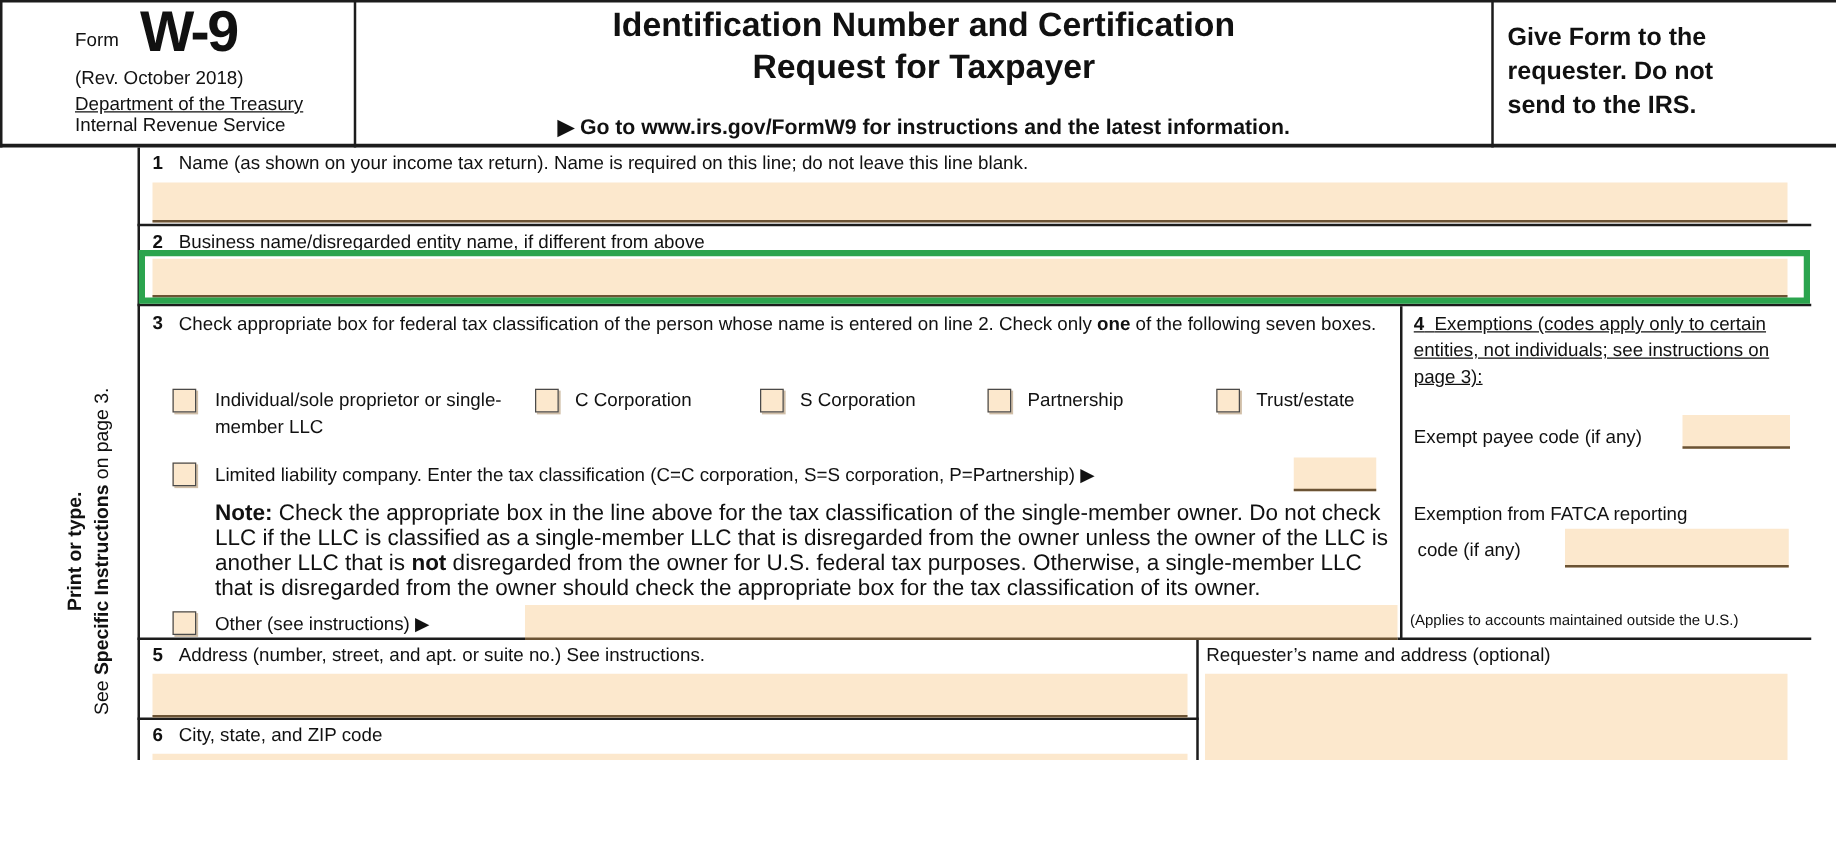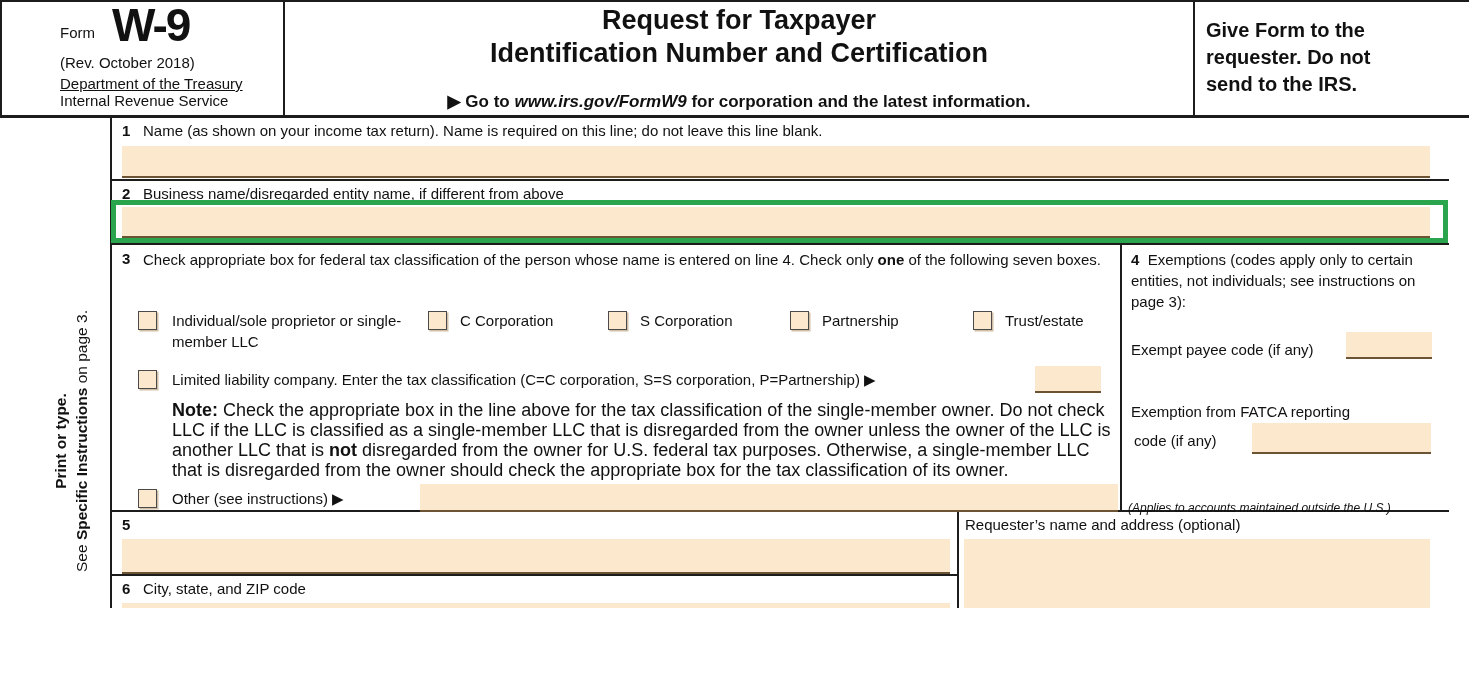--- a/index.html
+++ b/index.html
@@ -7,21 +7,21 @@
   .page{position:relative;width:1469px;height:608px;background:#fff;overflow:hidden;}
   .abs{position:absolute;}
   .hline,.vline{position:absolute;background:#1c1c1c;}
   .lbl{position:absolute;font-size:15px;color:#111;white-space:nowrap;}
   .wrap{white-space:normal;}
   .num{font-weight:bold;}
   .field{position:absolute;background:#fce8cd;border-bottom:2px solid #6b5334;}
   .nounder{border-bottom:none;}
   .cb{position:absolute;width:17px;height:17px;background:#fce8cd;border:1px solid #4a4a4a;box-shadow:1.5px 1.5px 0 rgba(150,110,60,.45);cursor:pointer;}
   .b{font-weight:bold;}
-  .i{font-style:italic;margin-top:12px;}
+  .i{}
   .hdr-small{position:absolute;font-size:15px;line-height:1.12;}
   .note{position:absolute;font-size:18px;line-height:20px;}
   .greenbox{position:absolute;border:5px solid #2ba44e;box-sizing:border-box;background:transparent;z-index:20;}
   .sidebar-rot{position:absolute;left:-132px;top:412px;width:424px;height:58px;transform:rotate(-90deg);text-align:center;font-size:15.5px;line-height:1.35;}
 </style>
 </head>
 <body>
 
 <div class="page">
 
@@ -39,46 +39,46 @@
   <div class="hline" style="left:110px;top:574px;width:849px;height:2px;"></div>
   <div class="hline" style="left:110px;top:634px;width:1339px;height:2px;"></div>
 
   <div class="abs" style="left:60px;top:24px;font-size:15px;">Form</div>
   <div class="abs b" style="left:112px;top:-2px;font-size:46px;letter-spacing:-2px;">W-9</div>
   <div class="hdr-small" style="left:60px;top:55px;">(Rev. October 2018)</div>
   <div class="hdr-small" style="left:60px;top:76px;text-decoration:underline;">Department of the Treasury</div>
   <div class="hdr-small" style="left:60px;top:93px;">Internal Revenue Service</div>
 
   <div class="abs" style="left:285px;top:4px;width:908px;text-align:center;">
+    <div class="b" style="font-size:27px;line-height:33px;">Identification Number and Certification</div>
     <div class="b" style="font-size:27px;line-height:33px;">Request for Taxpayer</div>
-    <div class="b" style="font-size:27px;line-height:33px;">Identification Number and Certification</div>
   </div>
   <div class="abs b" style="left:285px;top:91px;width:908px;text-align:center;font-size:17px;">
-    <span>▶ Go to </span><span class="i">www.irs.gov/FormW9</span><span> for corporation and the latest information.</span>
+    <span>▶ Go to </span><span class="i">www.irs.gov/FormW9</span><span> for instructions and the latest information.</span>
   </div>
 
   <div class="abs b" style="left:1206px;top:17px;width:215px;font-size:20px;line-height:27px;">Give Form to the requester. Do not send to the IRS.</div>
 
   <div class="sidebar-rot">
     <div class="b">Print or type.</div>
     <div><span>See </span><span class="b">Specific Instructions</span><span> on page 3.</span></div>
   </div>
 
   <div class="lbl num" style="left:122px;top:122px;">1</div>
   <div class="lbl" style="left:143px;top:122px;">Name (as shown on your income tax return). Name is required on this line; do not leave this line blank.</div>
   <div class="field" style="left:122px;top:146px;width:1308px;height:30px;"></div>
 
   <div class="lbl num" style="left:122px;top:185px;">2</div>
   <div class="lbl" style="left:143px;top:185px;">Business name/disregarded entity name, if different from above</div>
   <div class="field" style="left:122px;top:207px;width:1308px;height:29px;"></div>
   <div class="greenbox" style="left:111px;top:200px;width:1337px;height:43px;"></div>
 
   <div class="lbl num" style="left:122px;top:250px;">3</div>
   <div class="lbl wrap" style="left:143px;top:250px;width:978px;line-height:20px;">
-    <span>Check appropriate box for federal tax classification of the person whose name is entered on line 4. Check only </span><span class="b">one</span><span> of the following seven boxes.</span>
+    <span>Check appropriate box for federal tax classification of the person whose name is entered on line 2. Check only </span><span class="b">one</span><span> of the following seven boxes.</span>
   </div>
 
   <div class="cb" style="left:138px;top:311px;"></div>
   <div class="lbl wrap" style="left:172px;top:310px;width:268px;line-height:21px;">Individual/sole proprietor or single-member LLC</div>
   <div class="cb" style="left:428px;top:311px;"></div>
   <div class="lbl" style="left:460px;top:312px;">C Corporation</div>
   <div class="cb" style="left:608px;top:311px;"></div>
   <div class="lbl" style="left:640px;top:312px;">S Corporation</div>
   <div class="cb" style="left:790px;top:311px;"></div>
   <div class="lbl" style="left:822px;top:312px;">Partnership</div>
@@ -90,31 +90,32 @@
   <div class="field" style="left:1035px;top:366px;width:66px;height:25px;"></div>
 
   <div class="note" style="left:172px;top:400px;width:946px;">
     <span class="b">Note:</span><span> Check the appropriate box in the line above for the tax classification of the single-member owner.  Do not check LLC if the LLC is classified as a single-member LLC that is disregarded from the owner unless the owner of the LLC is another LLC that is </span><span class="b">not</span><span> disregarded from the owner for U.S. federal tax purposes. Otherwise, a single-member LLC that is disregarded from the owner should check the appropriate box for the tax classification of its owner.</span>
   </div>
 
   <div class="cb" style="left:138px;top:489px;"></div>
   <div class="lbl" style="left:172px;top:490px;">Other (see instructions) ▶</div>
   <div class="field" style="left:420px;top:484px;width:698px;height:26px;"></div>
 
-  <div class="lbl wrap" style="left:1131px;top:249px;width:302px;line-height:21px;">
+  <div class="lbl wrap" style="left:1131px;top:249px;width:302px;line-height:21px;text-decoration:underline;">
     <span class="num">4</span>&nbsp;&nbsp;<span>Exemptions (codes apply only to certain entities, not individuals; see instructions on page 3):</span>
   </div>
   <div class="lbl" style="left:1131px;top:341px;">Exempt payee code (if any)</div>
   <div class="field" style="left:1346px;top:332px;width:86px;height:25px;"></div>
   <div class="lbl" style="left:1131px;top:403px;">Exemption from FATCA reporting</div>
   <div class="lbl" style="left:1134px;top:432px;">code (if any)</div>
   <div class="field" style="left:1252px;top:423px;width:179px;height:29px;"></div>
   <div class="lbl i" style="left:1128px;top:489px;font-size:12px;">(Applies to accounts maintained outside the U.S.)</div>
 
   <div class="lbl num" style="left:122px;top:516px;">5</div>
+  <div class="lbl" style="left:143px;top:516px;">Address (number, street, and apt. or suite no.) See instructions.</div>
   <div class="field" style="left:122px;top:539px;width:828px;height:33px;"></div>
 
   <div class="lbl num" style="left:122px;top:580px;">6</div>
   <div class="lbl" style="left:143px;top:580px;">City, state, and ZIP code</div>
   <div class="field" style="left:122px;top:603px;width:828px;height:29px;"></div>
 
   <div class="lbl" style="left:965px;top:516px;">Requester’s name and address (optional)</div>
   <div class="field nounder" style="left:964px;top:539px;width:466px;height:89px;"></div>
 
   <div class="lbl num" style="left:122px;top:641px;">7</div>

